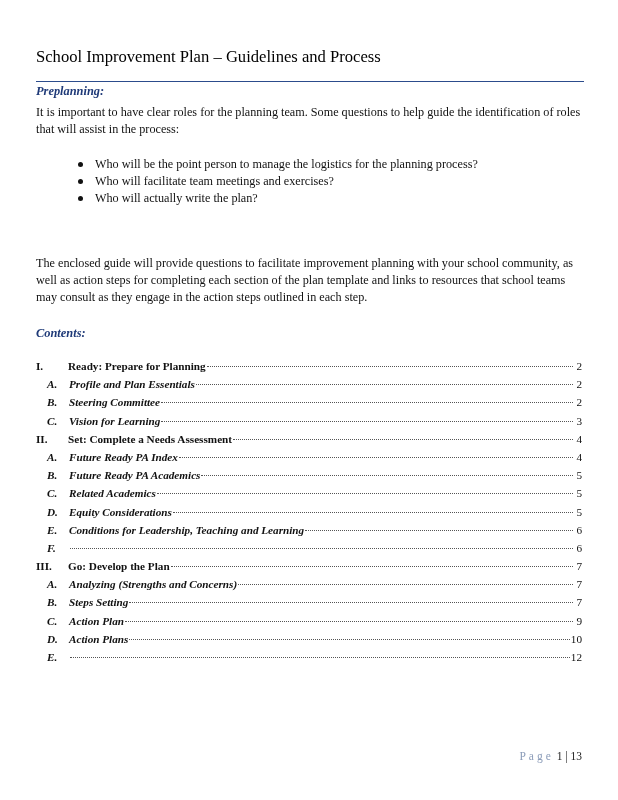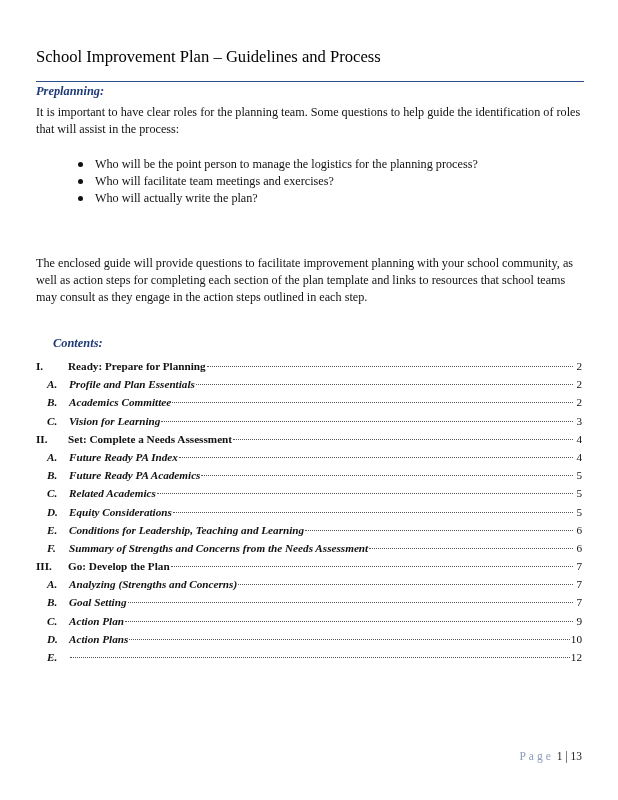--- a/index.html
+++ b/index.html
@@ -60,38 +60,38 @@
 <div class="para" style="top:104px;">It is important to have clear roles for the planning team. Some questions to help guide the identification of roles that will assist in the process:</div>
 
 <ul class="bullets">
   <li><span class="dot"></span><span>Who will be the point person to manage the logistics for the planning process?</span></li>
   <li><span class="dot"></span><span>Who will facilitate team meetings and exercises?</span></li>
   <li><span class="dot"></span><span>Who will actually write the plan?</span></li>
 </ul>
 
 <div class="para" style="top:255px;">The enclosed guide will provide questions to facilitate improvement planning with your school community, as well as action steps for completing each section of the plan template and links to resources that school teams may consult as they engage in the action steps outlined in each step.</div>
 
-<div class="subhead" style="top:336px;margin-left:17px;">Contents:</div>
+<div class="subhead" style="top:326px;">Contents:</div>
 
 <div class="toc" id="toc">
     <div class="toc-row lvl1">
       <span class="num">I.</span>
       <span class="title">Ready: Prepare for Planning</span>
       <span class="leader"></span>
       <span class="pg">2</span>
     </div>
     <div class="toc-row lvl2">
       <span class="num">A.</span>
       <span class="title">Profile and Plan Essentials</span>
       <span class="leader"></span>
       <span class="pg">2</span>
     </div>
     <div class="toc-row lvl2">
       <span class="num">B.</span>
-      <span class="title">Academics Committee</span>
+      <span class="title">Steering Committee</span>
       <span class="leader"></span>
       <span class="pg">2</span>
     </div>
     <div class="toc-row lvl2">
       <span class="num">C.</span>
       <span class="title">Vision for Learning</span>
       <span class="leader"></span>
       <span class="pg">3</span>
     </div>
     <div class="toc-row lvl1">
@@ -125,39 +125,38 @@
       <span class="pg">5</span>
     </div>
     <div class="toc-row lvl2">
       <span class="num">E.</span>
       <span class="title">Conditions for Leadership, Teaching and Learning</span>
       <span class="leader"></span>
       <span class="pg">6</span>
     </div>
     <div class="toc-row lvl2">
       <span class="num">F.</span>
-      <span class="title">Summary of Strengths and Concerns from the Needs Assessment</span>
       <span class="leader"></span>
       <span class="pg">6</span>
     </div>
     <div class="toc-row lvl1">
       <span class="num">III.</span>
       <span class="title">Go: Develop the Plan</span>
       <span class="leader"></span>
       <span class="pg">7</span>
     </div>
     <div class="toc-row lvl2">
       <span class="num">A.</span>
       <span class="title">Analyzing (Strengths and Concerns)</span>
       <span class="leader"></span>
       <span class="pg">7</span>
     </div>
     <div class="toc-row lvl2">
       <span class="num">B.</span>
-      <span class="title">Goal Setting</span>
+      <span class="title">Steps Setting</span>
       <span class="leader"></span>
       <span class="pg">7</span>
     </div>
     <div class="toc-row lvl2">
       <span class="num">C.</span>
       <span class="title">Action Plan</span>
       <span class="leader"></span>
       <span class="pg">9</span>
     </div>
     <div class="toc-row lvl2">

